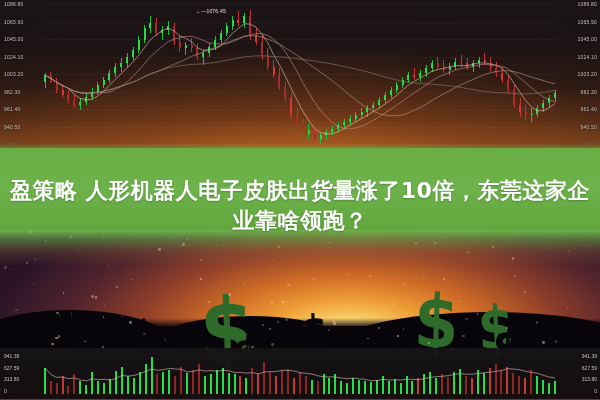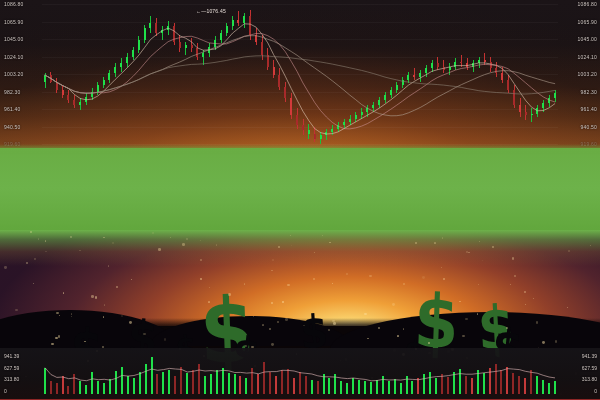--- a/index.html
+++ b/index.html
@@ -472,20 +472,21 @@
         <div class="ylab r" style="right: 3px; left: auto; position: absolute; top: 71px;">1003.20</div>
         <div class="ylab r" style="right: 3px; left: auto; position: absolute; top: 88.5px;">982.30</div>
         <div class="ylab r" style="right: 3px; left: auto; position: absolute; top: 106px;">961.40</div>
         <div class="ylab r" style="right: 3px; left: auto; position: absolute; top: 123.5px;">940.50</div>
         <div class="ylab r faint" style="right: 3px; left: auto; position: absolute; top: 141px;">919.60</div>
       </div>
   </div>
 
   <div id="green-band"></div>
   <div id="band-fade-top"></div>
+  <div id="title">盈策略 人形机器人电子皮肤出货量涨了10倍，东莞这家企业靠啥领跑？</div>
 
   <div id="photo">
     <div id="sky"></div>
     <div id="sky-top"></div>
     <div id="ground-top"></div>
     <div id="ground">
       <div class="hill" style="left:-40px;top:-16px;width:220px;height:40px;"></div>
       <div class="hill" style="left:150px;top:-10px;width:200px;height:30px;"></div>
       <div class="hill" style="left:330px;top:-14px;width:320px;height:38px;"></div>
     </div>

